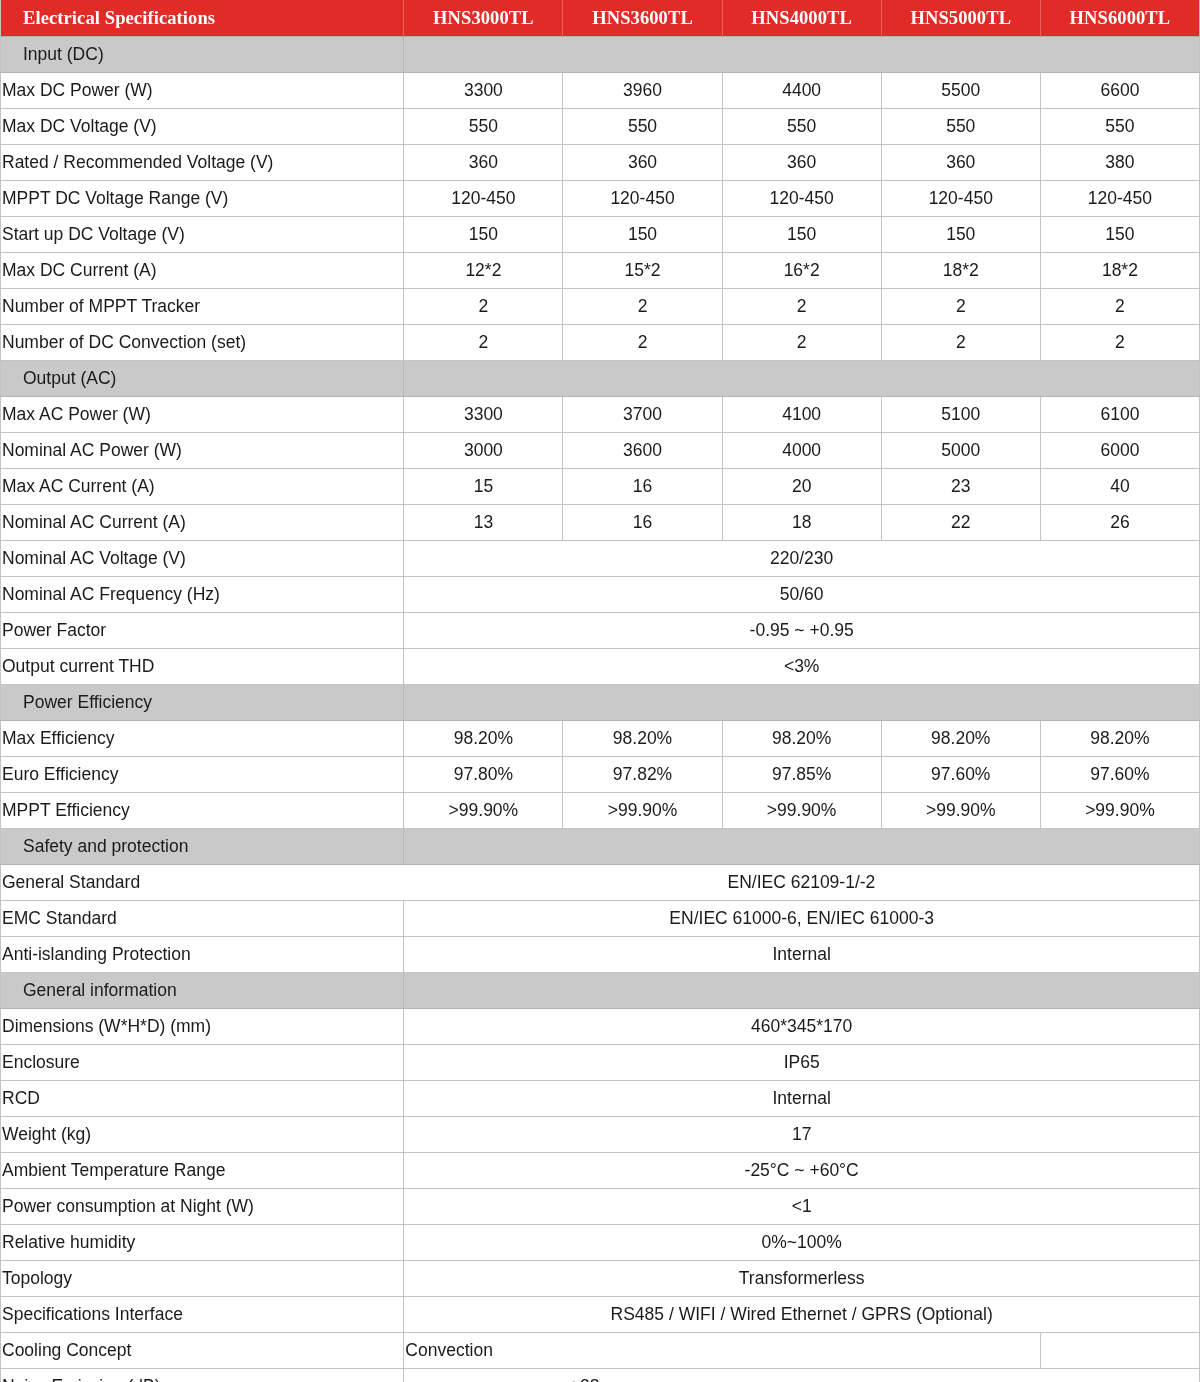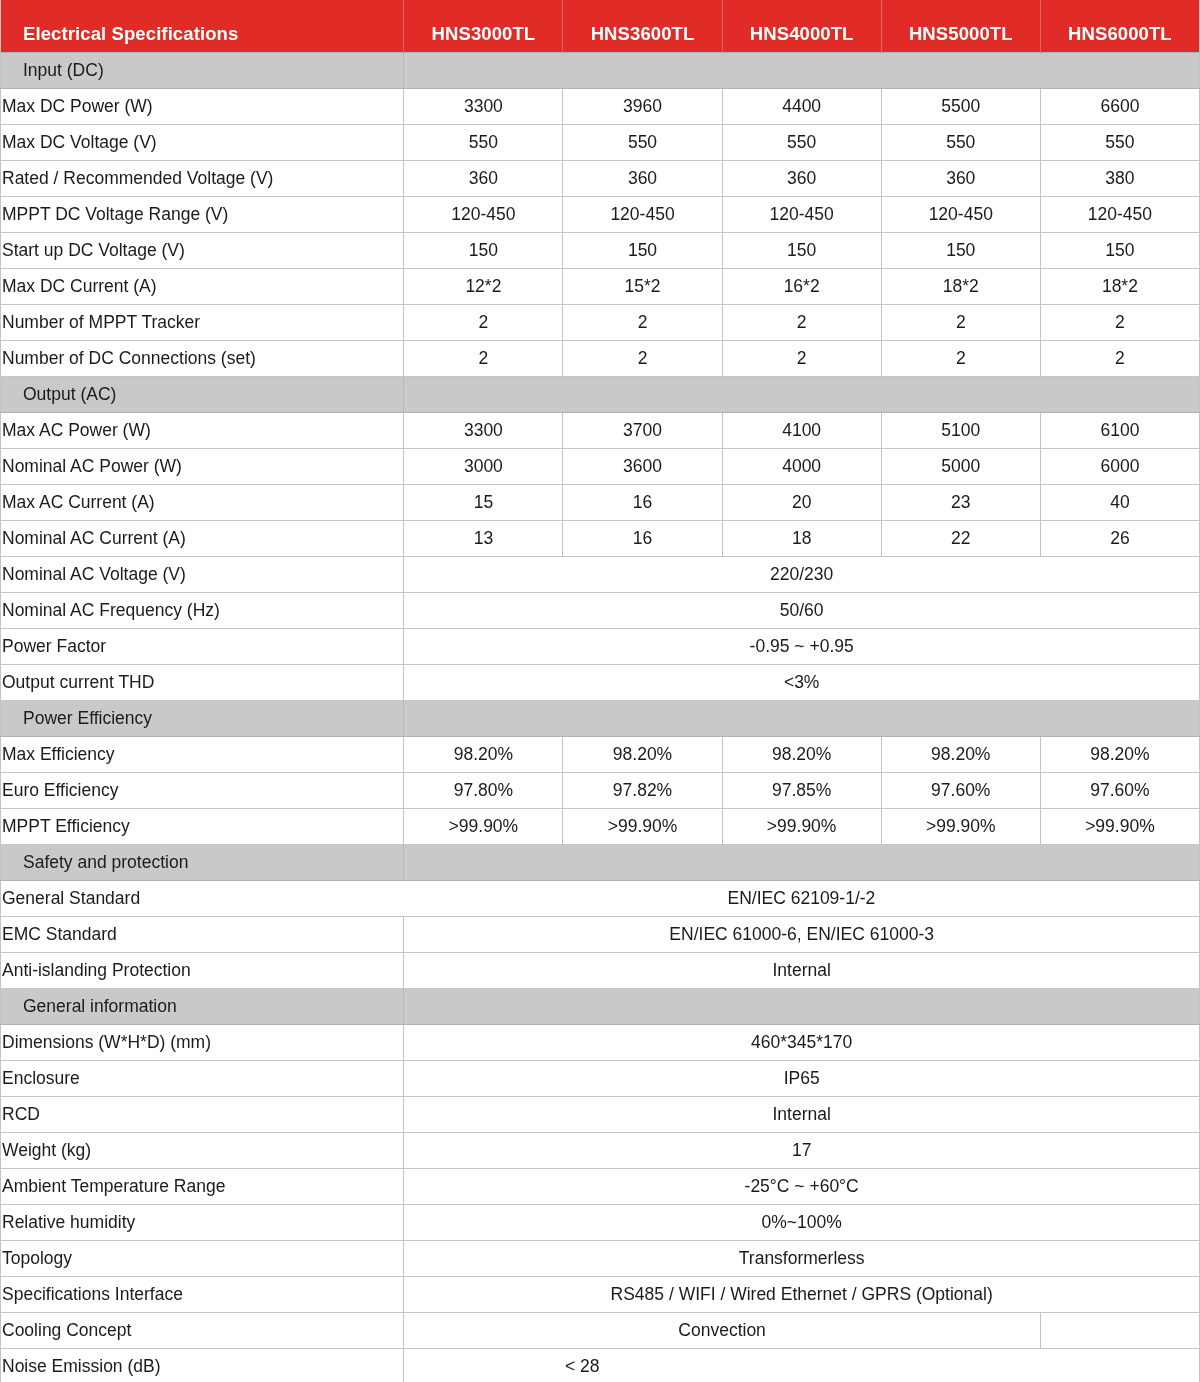--- a/index.html
+++ b/index.html
@@ -32,24 +32,25 @@
   col.c-label { width: 403px; }
   col.c-model { width: 159px; }
 
   
   tr.header-row th {
     background: #e02b26;
     color: #ffffff;
     font-weight: bold;
     font-size: 18.5px;
     height: 36px;
-    padding: 16px 0 0 0;
+    padding: 0 0 0 0;
     border: none;
     border-right: 1px solid #e86662;
     letter-spacing: 0.1px;
+    font-family: Liberation Serif, serif;
   }
   tr.header-row th.head-label {
     text-align: left;
     padding-left: 22px;
     font-size: 18.5px;
   }
   tr.header-row th.head-model {
     text-align: center;
   }
   tr.header-row th:last-child { border-right: none; text-align: center; }
@@ -93,21 +94,21 @@
   td.val-merged {
     text-align: center;
     border-right: none;
   }
   
   tr.data-row td.lbl.no-divider {
     border-right: none;
   }
   
   td.val-partial {
-    text-align: center;
+    text-align: left;
     border-right: 1px solid #c4c4c4;
   }
   td.val-tail {
     border-right: none;
   }
 
   
   table.spec-table { border-left: 1px solid #c4c4c4; border-right: 1px solid #c4c4c4; }
   tr.header-row th { border-left: none; border-right-color: #e86662; }
 </style>
@@ -189,21 +190,21 @@
         </tr>
         <tr class="data-row">
           <td class="lbl">Number of MPPT Tracker</td>
           <td class="val">2</td>
           <td class="val">2</td>
           <td class="val">2</td>
           <td class="val">2</td>
           <td class="val">2</td>
         </tr>
         <tr class="data-row">
-          <td class="lbl">Number of DC Connections (set)</td>
+          <td class="lbl">Number of DC Convection (set)</td>
           <td class="val">2</td>
           <td class="val">2</td>
           <td class="val">2</td>
           <td class="val">2</td>
           <td class="val">2</td>
         </tr>
         <tr class="section-row">
           <td class="section-label">Output (AC)</td>
           <td class="section-fill" colspan="5"></td>
         </tr>
@@ -317,20 +318,24 @@
         </tr>
         <tr class="data-row">
           <td class="lbl">Weight (kg)</td>
           <td class="val-merged" colspan="5">17</td>
         </tr>
         <tr class="data-row">
           <td class="lbl">Ambient Temperature Range</td>
           <td class="val-merged" colspan="5">-25°C ~ +60°C</td>
         </tr>
         <tr class="data-row">
+          <td class="lbl">Power consumption at Night (W)</td>
+          <td class="val-merged" colspan="5">&lt;1</td>
+        </tr>
+        <tr class="data-row">
           <td class="lbl">Relative humidity</td>
           <td class="val-merged" colspan="5">0%~100%</td>
         </tr>
         <tr class="data-row">
           <td class="lbl">Topology</td>
           <td class="val-merged" colspan="5">Transformerless</td>
         </tr>
         <tr class="data-row">
           <td class="lbl">Specifications Interface</td>
           <td class="val-merged" colspan="5">RS485 / WIFI / Wired Ethernet / GPRS (Optional)</td>

